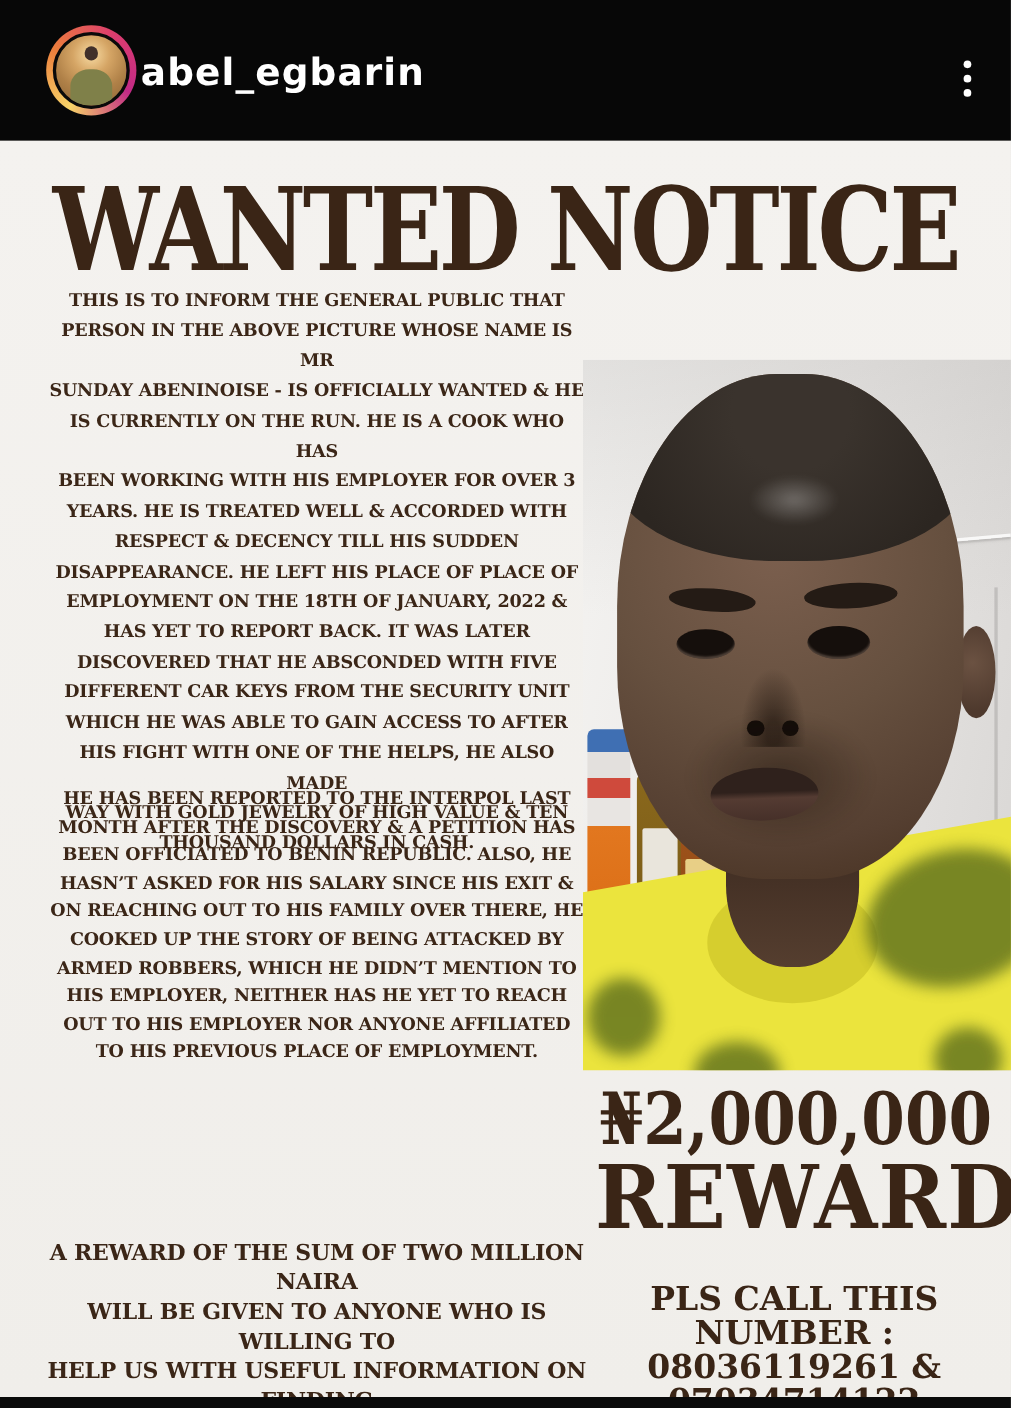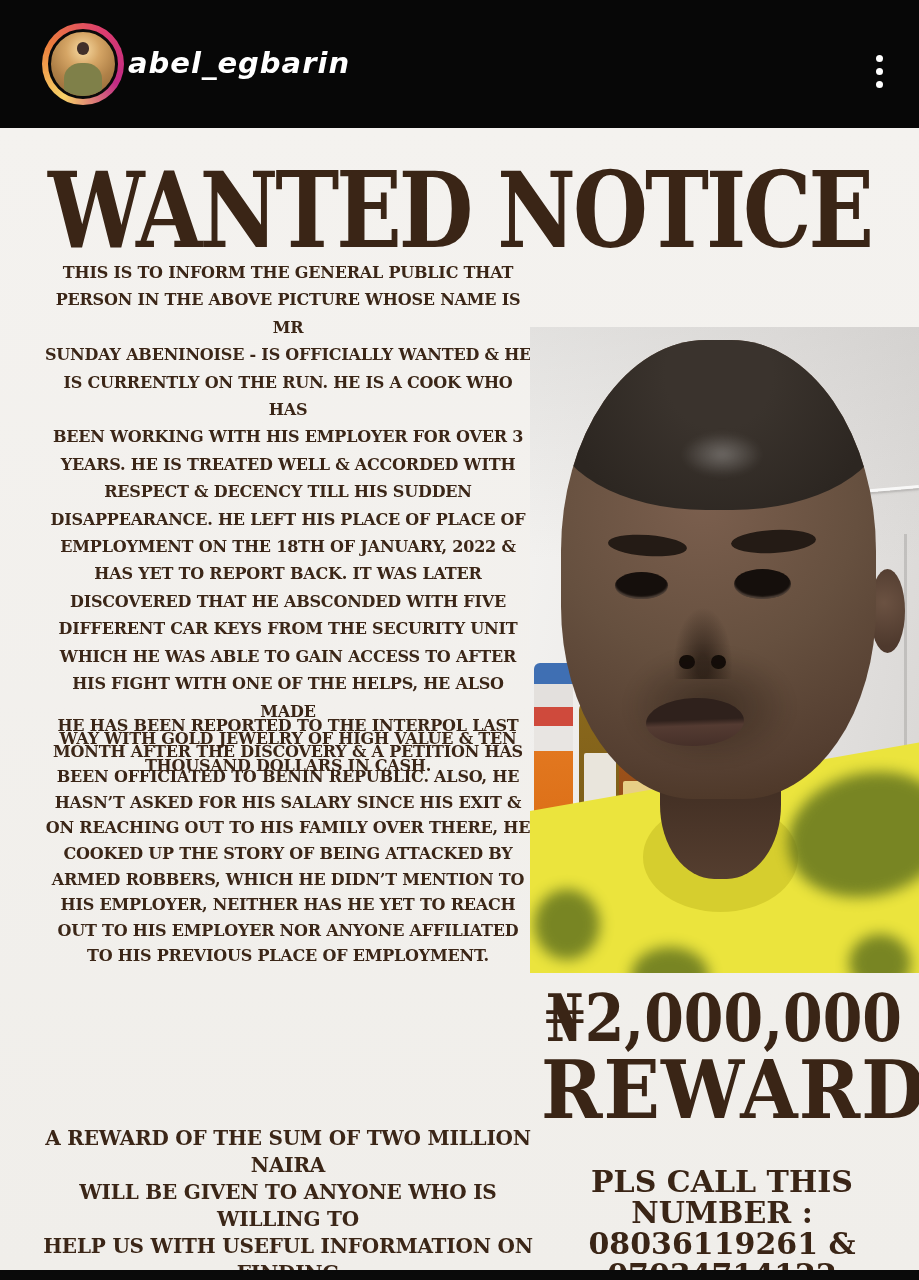--- a/index.html
+++ b/index.html
@@ -18,22 +18,22 @@
   .avatar {
     width:70px; height:70px; border-radius:50%; border:3px solid #0a0a0a; position:relative; overflow:hidden;
     background:radial-gradient(circle at 50% 28%, #ecc98e 10%, #d5a565 30%, #b08148 60%, #8a6234 100%);
   }
   .avatar-body { position:absolute; bottom:0; left:20%; width:60%; height:52%;
     background:#7f8049; border-radius:45% 45% 0 0; }
   .avatar-head { position:absolute; top:16%; left:40%; width:20%; height:20%;
     background:#41302a; border-radius:50%; }
   .username {
     position:absolute; left:128px; top:46px; color:#ffffff;
-    font-family:"DejaVu Sans", sans-serif; font-style:italic; font-weight:bold;
-    font-size:29px; letter-spacing:1px; cursor:pointer;
+    font-family:"DejaVu Sans", sans-serif; font-weight:bold;
+    font-size:34px; letter-spacing:1px; cursor:pointer;
   }
   .kebab { position:absolute; right:36px; top:49px; cursor:pointer; }
   .kebab .dot { width:7px; height:7px; border-radius:50%; background:#ffffff; margin:6px 0; }
 
   
   .poster { position:absolute; top:128px; left:0; width:919px; height:1142px;
     background:linear-gradient(180deg, #f4f2ef 0%, #f0eeea 100%); }
   .title {
     position:absolute; top:20px; left:0; width:100%; text-align:center;
     font-weight:bold; font-size:86px; letter-spacing:-3px; color:#3a2516;

